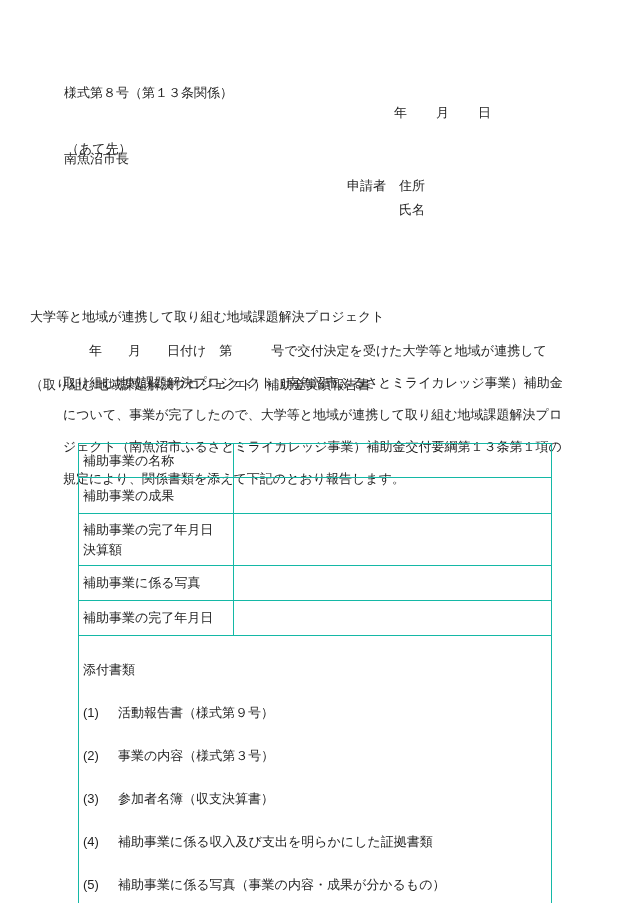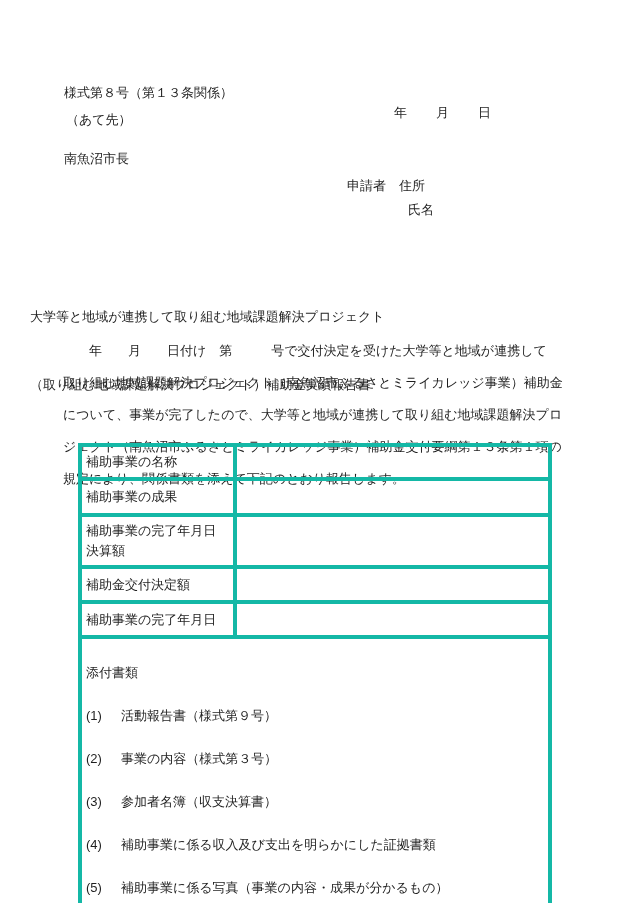--- a/index.html
+++ b/index.html
@@ -11,24 +11,24 @@
     margin: 0 auto;
     background: #ffffff;
     font-family: Liberation Sans, sans-serif;
     font-size: 13px;
     color: #1f1f1f;
     overflow: hidden;
   }
   .abs { position: absolute; white-space: pre; }
   .form-number { top: 84px; left: 64px; }
   .date-line { top: 104px; left: 394px; letter-spacing: 1px; }
-  .addressee-prefix { top: 111px; left: 66px; }
+  .addressee-prefix { top: 140px; left: 66px; }
   .addressee-name { top: 150px; left: 64px; }
   .applicant-line1 { top: 177px; left: 347px; }
-  .applicant-line2 { top: 201px; left: 408px; }
+  .applicant-line2 { top: 201px; left: 399px; }
   .applicant-note { top: 221px; left: 277px; }
   .doc-title {
     position: absolute;
     top: 261px; left: 30px; width: 600px;
     text-align: left;
     line-height: 22.5px;
     white-space: pre;
   }
   .body-par {
     position: absolute;
@@ -40,21 +40,21 @@
   table.report {
     position: absolute;
     top: 443px; left: 78px;
     width: 474px;
     border-collapse: collapse;
     table-layout: fixed;
     font-size: 13px;
     color: #1f1f1f;
   }
   table.report td {
-    border: 4px solid #14b8a6;
+    border: 1px solid #14b8a6;
     vertical-align: middle;
     padding: 2px 4px;
     white-space: pre-line;
     line-height: 20px;
   }
   td.lbl { width: 155px; }
   tr.r1 { height: 34px; }
   tr.r2 { height: 36px; }
   tr.r3 { height: 52px; }
   tr.r4 { height: 35px; }
@@ -98,21 +98,21 @@
     <tr class="r2">
       <td class="lbl">補助事業の成果</td>
       <td></td>
     </tr>
     <tr class="r3">
       <td class="lbl">補助事業の完了年月日
 決算額</td>
       <td></td>
     </tr>
     <tr class="r4">
-      <td class="lbl">補助金交付決定額</td>
+      <td class="lbl">補助事業に係る写真</td>
       <td></td>
     </tr>
     <tr class="r5">
       <td class="lbl">補助事業の完了年月日</td>
       <td></td>
     </tr>
     <tr>
       <td class="attachments-cell" colspan="2">
         <div class="att-line">添付書類</div>
         <div class="att-line"><span class="att-num">(1)</span><span>活動報告書（様式第９号）</span></div>

